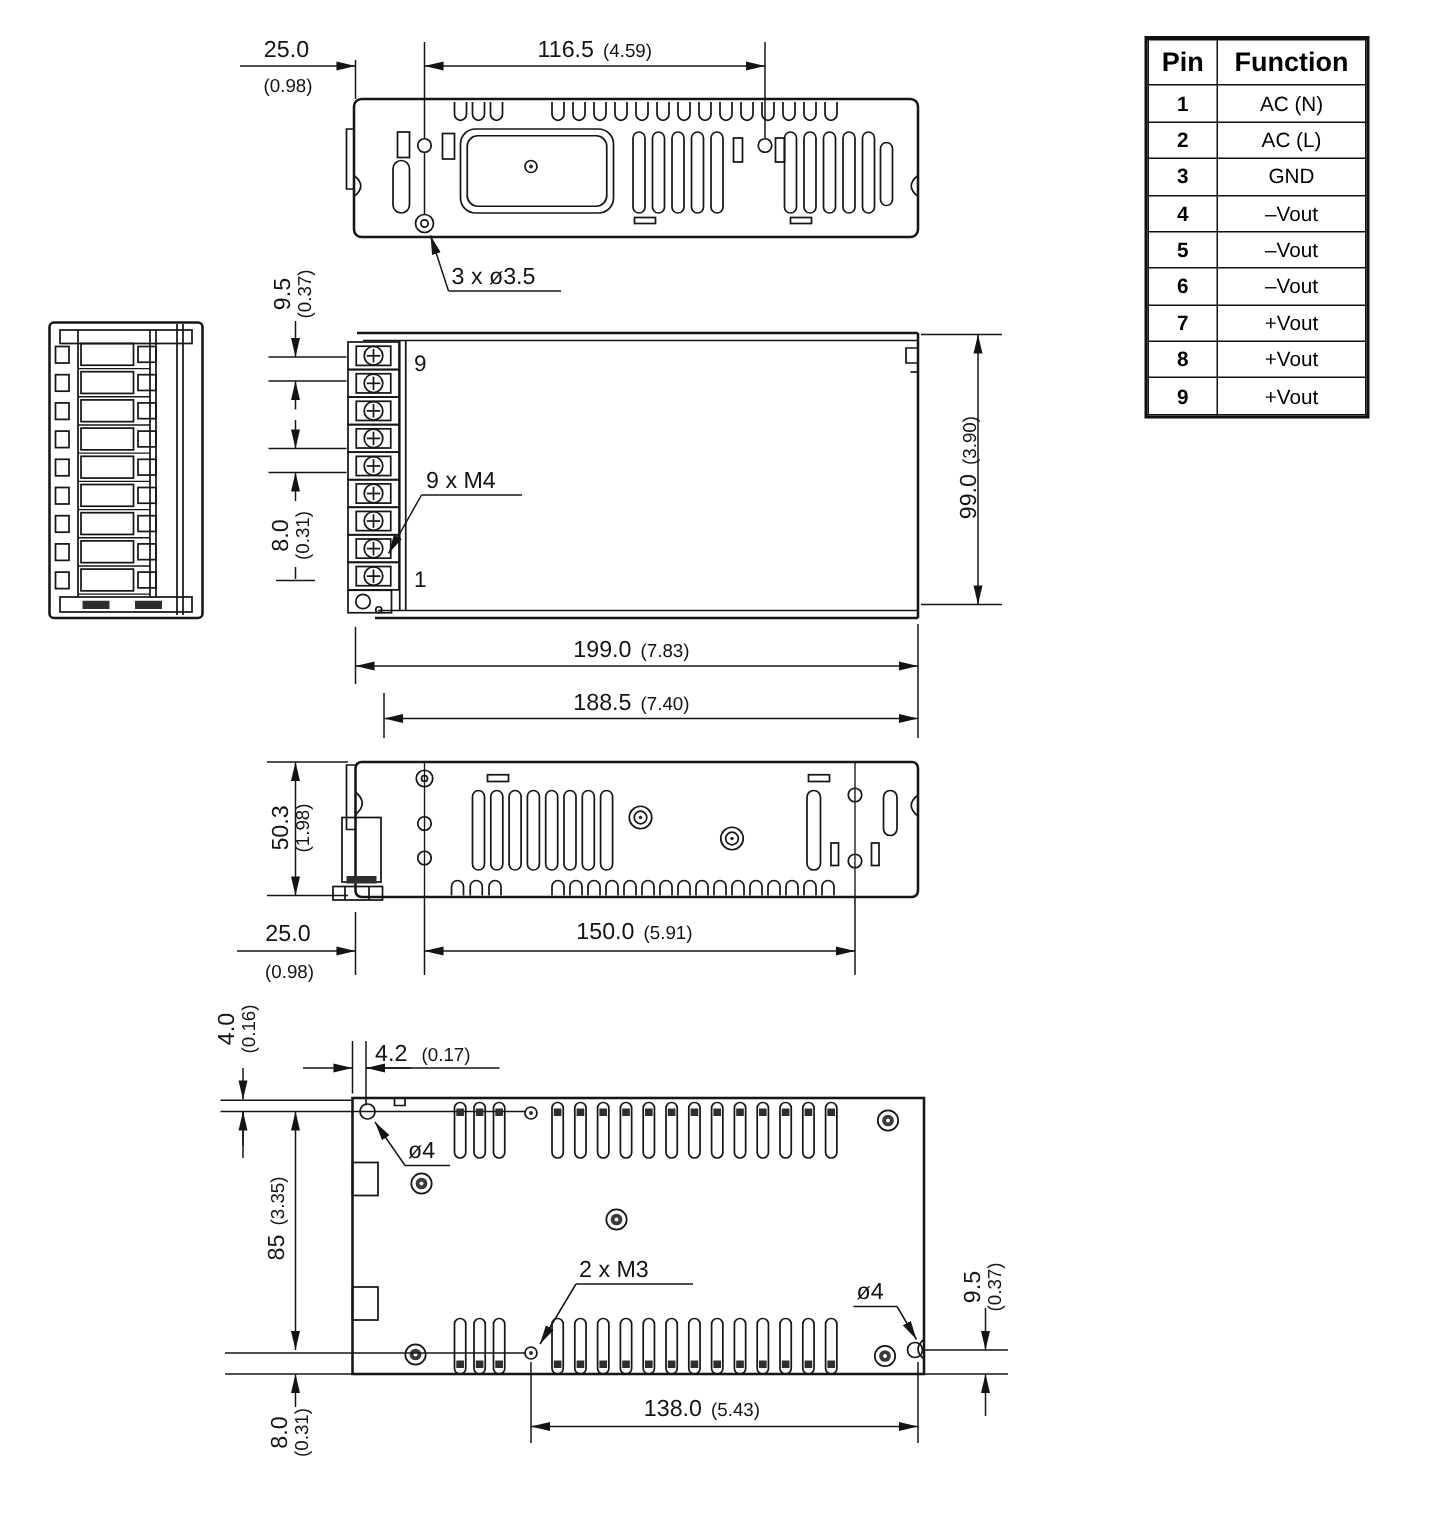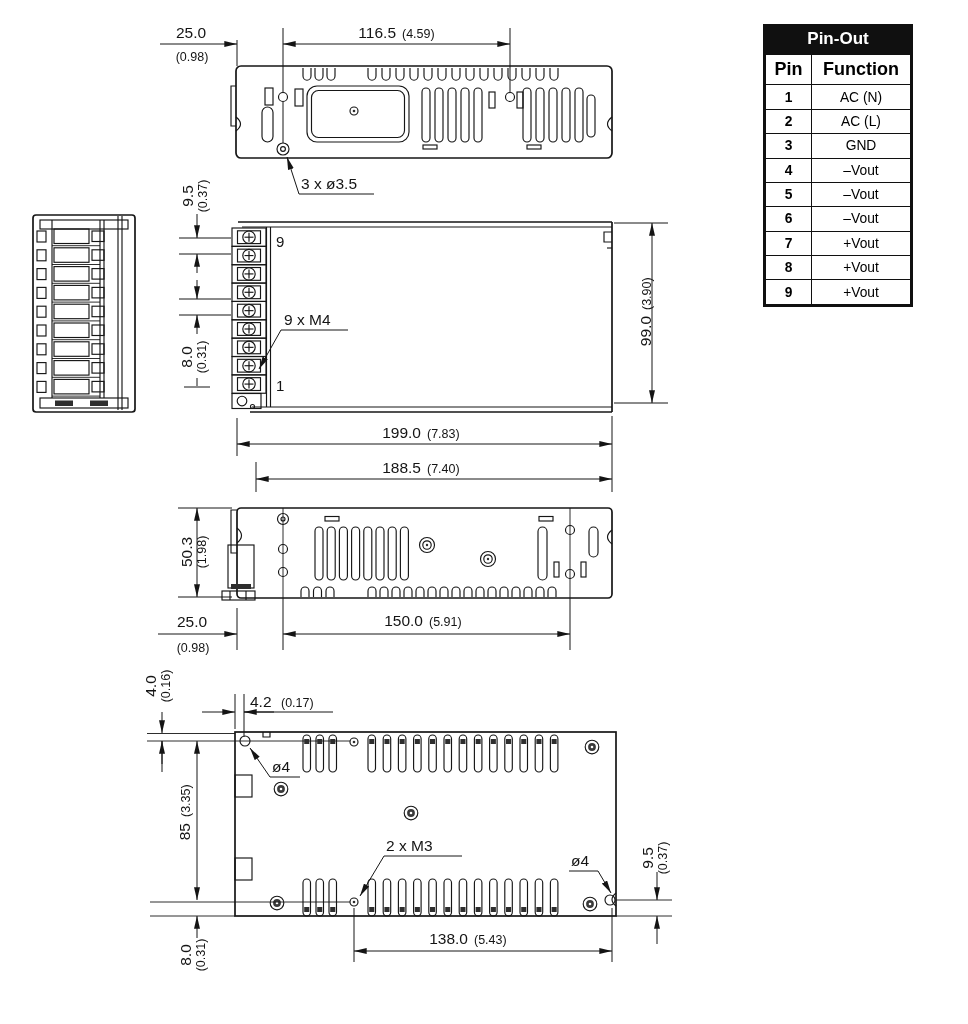--- a/index.html
+++ b/index.html
@@ -494,21 +494,20 @@
     <line class="dim" x1="354" y1="908" x2="354" y2="962"></line>
     <line class="dim" x1="612" y1="908" x2="612" y2="962"></line>
     <line class="dim" x1="354" y1="951" x2="612" y2="951" marker-start="url(#ah)" marker-end="url(#ah)"></line>
     <text class="dv" x="468" y="944" text-anchor="end">138.0</text>
     <text class="dp" x="474" y="944" text-anchor="start">(5.43)</text>
   </g>
 </svg>
 
 
 <div class="pinout">
-  <div class="hd">Pin-Out</div>
   <table class="pt">
     <tbody>
           <tr>
       <th>Pin</th>
       <th>Function</th>
     </tr>
     <tr>
             <td class="c1">1</td>
             <td>AC (N)</td>
           </tr>

